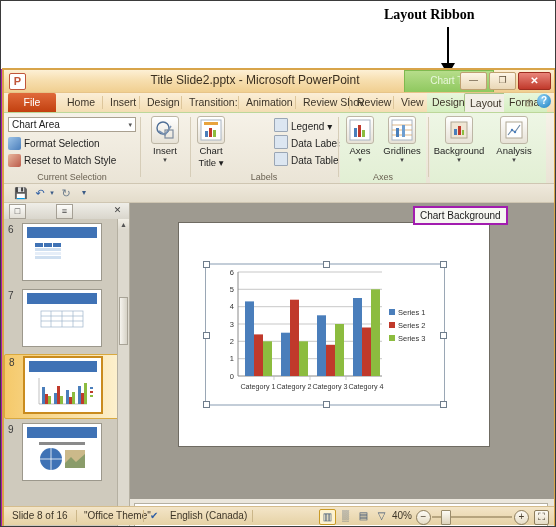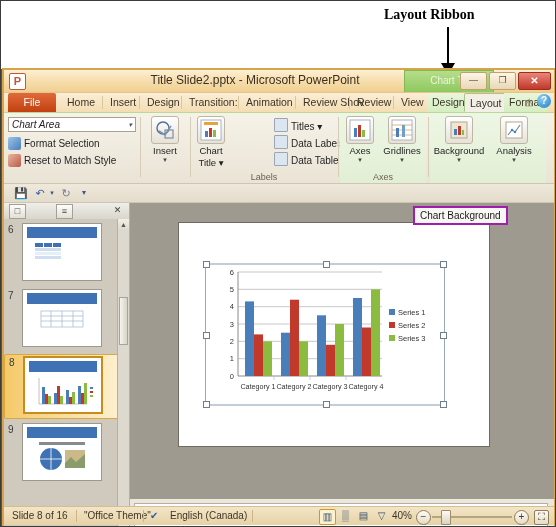--- a/index.html
+++ b/index.html
@@ -54,21 +54,21 @@
     color:#fff;font-size:10px;font-weight:bold;text-align:center;line-height:14px;}
 
   
   .ribbon{position:relative;height:70px;background:linear-gradient(to bottom,#f6f2e8,#eae4d6);border-bottom:1px solid #cfc6b2;}
   .rgroup{position:absolute;top:0;height:70px;box-sizing:border-box;}
   .rgroup.ctxg{background:linear-gradient(to bottom,#eef6e5,#e2efd4);}
   .rgsep{position:absolute;top:4px;width:1px;height:60px;background:#d6cdb8;}
   .rglabel{position:absolute;bottom:1px;left:0;right:0;text-align:center;font-size:9px;color:#6a6152;}
 
   .selbox{position:absolute;left:4px;top:4px;width:128px;height:15px;background:#fff;border:1px solid #a9a090;box-sizing:border-box;
-     font-size:10px;line-height:13px;padding-left:3px;color:#222;font-style:italic;}
+     font-size:10px;line-height:13px;padding-left:3px;color:#222;}
   .selbox .arw{position:absolute;right:3px;top:0;font-size:7px;color:#555;line-height:13px;}
   .cmdrow{position:absolute;left:4px;font-size:10px;color:#1f1f1f;white-space:nowrap;}
   .cmdico{display:inline-block;width:13px;height:13px;vertical-align:-3px;margin-right:3px;border-radius:2px;}
 
   .bigbtn{position:absolute;top:3px;text-align:center;width:46px;}
   .bigbtn .ic{width:26px;height:26px;margin:0 auto;border:1px solid #bdb6a5;border-radius:3px;
       background:linear-gradient(to bottom,#ffffff,#e7e2d6);position:relative;overflow:hidden;}
   .bigbtn .lbl{font-size:9.5px;color:#1f1f1f;line-height:10px;margin-top:2px;}
   .bigbtn .car{font-size:7px;color:#444;line-height:7px;}
 
@@ -192,20 +192,21 @@
         <div class="selbox">
           <span>Chart Area</span>
           <span class="arw">▾</span>
         </div>
         <div class="cmdrow" style="top:24px;">
           <span class="cmdico" style="background:linear-gradient(135deg,#9ec4e8,#4a7ebb);"></span><span>Format Selection</span>
         </div>
         <div class="cmdrow" style="top:41px;">
           <span class="cmdico" style="background:linear-gradient(135deg,#e8b79e,#bb5a4a);"></span><span>Reset to Match Style</span>
         </div>
+        <div class="rglabel">Current Selection</div>
       </div>
       <div class="rgsep" style="left:136px;"></div>
 
       <div class="rgroup" style="left:138px;width:46px;">
         <div class="bigbtn" style="left:0;">
           <div class="ic">
             <svg width="26" height="26" viewBox="0 0 26 26">
                 <circle cx="11" cy="11" r="6" fill="none" stroke="#4f6f96" stroke-width="1.4"></circle>
                 <path d="M7 14 L13 18 L19 9" fill="none" stroke="#7a93b4" stroke-width="1.6"></path>
                 <rect x="13" y="13" width="8" height="8" fill="none" stroke="#7f8d9e" stroke-width="1.2"></rect>
@@ -225,21 +226,21 @@
                 <rect x="6" y="5" width="14" height="3" fill="#e8a33d"></rect>
                 <rect x="7" y="14" width="3" height="6" fill="#4a7ebb"></rect>
                 <rect x="11" y="11" width="3" height="9" fill="#c0392b"></rect>
                 <rect x="15" y="13" width="3" height="7" fill="#8cbc3f"></rect>
               </svg>
           </div>
           <div class="lbl">Chart</div>
           <div class="lbl">Title ▾</div>
         </div>
         <div class="smrow" style="left:82px;top:5px;">
-          <span class="smico"></span><span>Titles ▾</span>
+          <span class="smico"></span><span>Legend ▾</span>
         </div>
         <div class="smrow" style="left:82px;top:22px;">
           <span class="smico"></span><span>Data Labels ▾</span>
         </div>
         <div class="smrow" style="left:82px;top:39px;">
           <span class="smico"></span><span>Data Table ▾</span>
         </div>
         <div class="rglabel" style="left:0;width:144px;">Labels</div>
       </div>
       <div class="rgsep" style="left:334px;"></div>

